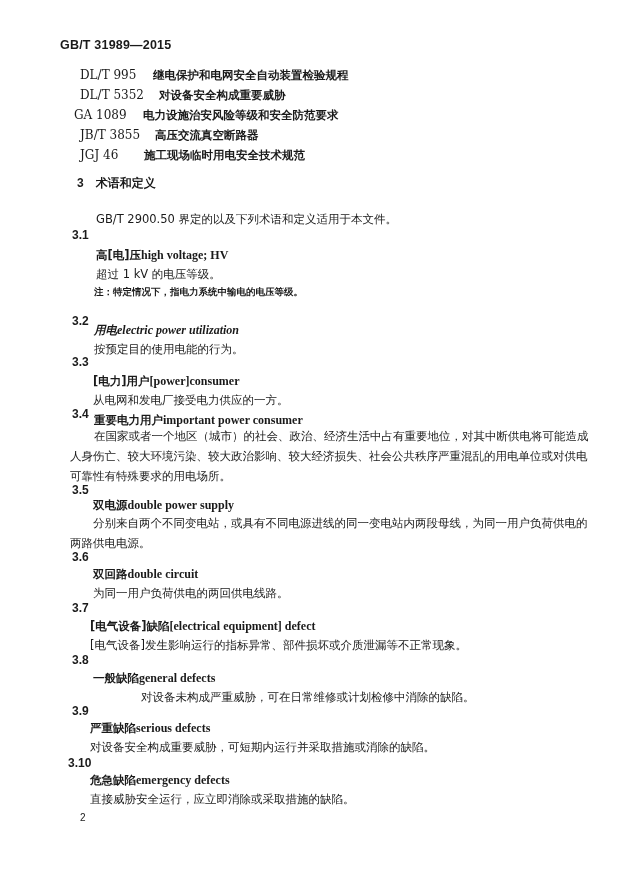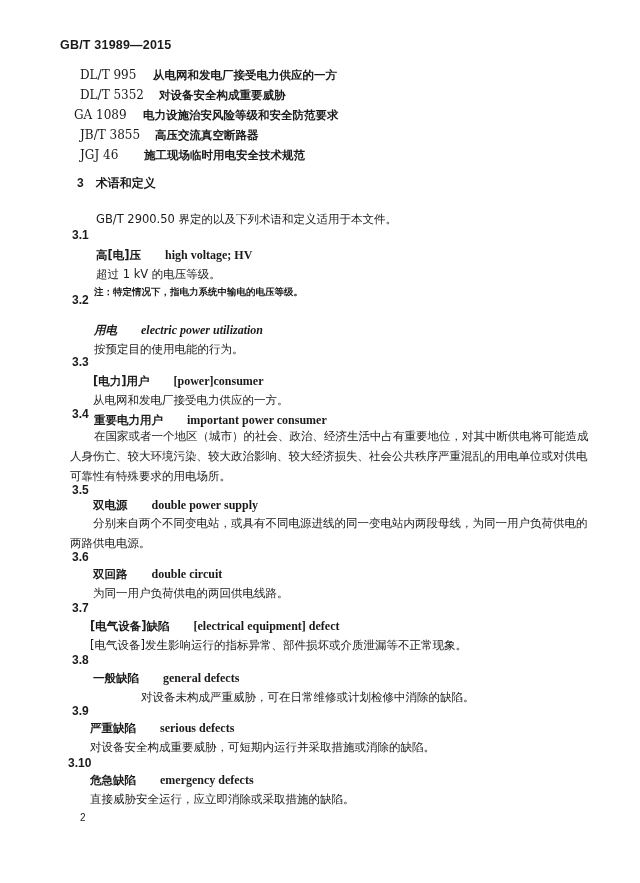--- a/index.html
+++ b/index.html
@@ -6,34 +6,34 @@
   body { width: 640px; height: 883px; position: relative; overflow: hidden;
          font-family: "DejaVu Serif", "Liberation Serif", serif; color: #1a1a1a; }
   .abs { position: absolute; white-space: nowrap; }
   .hdr { font-family: "Liberation Sans", "DejaVu Sans", sans-serif; font-size: 12.5px; font-weight: bold; letter-spacing: 0.2px; }
   .ref { font-size: 12px; }
   .ref .code { display: inline-block; }
   .ref .title { font-weight: bold; font-family: "DejaVu Sans", sans-serif; font-size: 11.5px; }
   .sec { font-family: "Liberation Sans", "DejaVu Sans", sans-serif; font-size: 12px; font-weight: bold; }
   .num { font-family: "Liberation Sans", "DejaVu Sans", sans-serif; font-size: 12px; font-weight: bold; }
   .term { font-family: "DejaVu Sans", sans-serif; font-size: 11.5px; font-weight: bold; }
-  .term .en { font-family: "Liberation Serif", serif; font-size: 12px; font-weight: bold; margin-left: 24px; }
+  .term .en { font-family: "Liberation Serif", serif; font-size: 12px; font-weight: bold; margin-left: 0; }
   .def { font-family: "DejaVu Sans", sans-serif; font-size: 11.5px; }
   .note { font-family: "DejaVu Sans", sans-serif; font-size: 9.5px; font-weight: bold; }
   .para { font-family: "DejaVu Sans", sans-serif; font-size: 11.5px; line-height: 20px; white-space: normal; width: 520px; }
   .pagenum { font-family: "Liberation Sans", sans-serif; font-size: 10px; }
 </style>
 </head>
 <body>
 
 <div>
   <div class="abs hdr" style="left:60px;top:38px;">GB/T 31989—2015</div>
 
   <div class="abs ref" style="left:80px;top:68px;">
-    <span class="code" style="width:73px">DL/T 995</span><span class="title">从电网和发电厂接受电力供应的一方</span>
+    <span class="code" style="width:73px">DL/T 995</span><span class="title">继电保护和电网安全自动装置检验规程</span>
   </div>
   <div class="abs ref" style="left:80px;top:88px;">
     <span class="code" style="width:79px">DL/T 5352</span><span class="title">对设备安全构成重要威胁</span>
   </div>
   <div class="abs ref" style="left:74px;top:108px;">
     <span class="code" style="width:69px">GA 1089</span><span class="title">电力设施治安风险等级和安全防范要求</span>
   </div>
   <div class="abs ref" style="left:80px;top:128px;">
     <span class="code" style="width:75px">JB/T 3855</span><span class="title">高压交流真空断路器</span>
   </div>
@@ -44,21 +44,21 @@
   <div class="abs sec" style="left:77px;top:175px;">
     <span>3</span><span style="display:inline-block;width:12px"></span><span>术语和定义</span>
   </div>
   <div class="abs def" style="left:96px;top:212px;">GB/T 2900.50 界定的以及下列术语和定义适用于本文件。</div>
 
   <div class="abs num" style="left:72px;top:228px;">3.1</div>
   <div class="abs term" style="left:96px;top:248px;"><span>高[电]压</span><span class="en">high voltage; HV</span></div>
   <div class="abs def" style="left:96px;top:267px;">超过 1 kV 的电压等级。</div>
   <div class="abs note" style="left:94px;top:286px;">注：特定情况下，指电力系统中输电的电压等级。</div>
 
-  <div class="abs num" style="left:72px;top:293px;">3.2</div>
+  <div class="abs num" style="left:72px;top:314px;">3.2</div>
   <div class="abs term" style="left:94px;top:323px;font-style:italic;"><span>用电</span><span class="en">electric power utilization</span></div>
   <div class="abs def" style="left:94px;top:342px;">按预定目的使用电能的行为。</div>
 
   <div class="abs num" style="left:72px;top:355px;">3.3</div>
   <div class="abs term" style="left:93px;top:374px;"><span>[电力]用户</span><span class="en">[power]consumer</span></div>
   <div class="abs def" style="left:93px;top:393px;">从电网和发电厂接受电力供应的一方。</div>
 
   <div class="abs num" style="left:72px;top:407px;">3.4</div>
   <div class="abs term" style="left:94px;top:413px;"><span>重要电力用户</span><span class="en">important power consumer</span></div>
   <div class="abs para" style="left:70px;top:426px;text-indent:24px;">在国家或者一个地区（城市）的社会、政治、经济生活中占有重要地位，对其中断供电将可能造成人身伤亡、较大环境污染、较大政治影响、较大经济损失、社会公共秩序严重混乱的用电单位或对供电可靠性有特殊要求的用电场所。</div>

